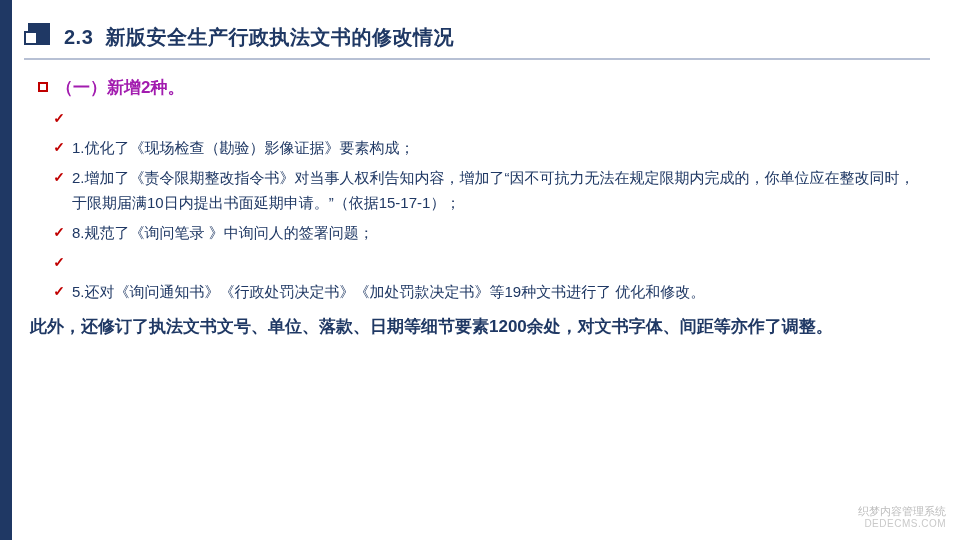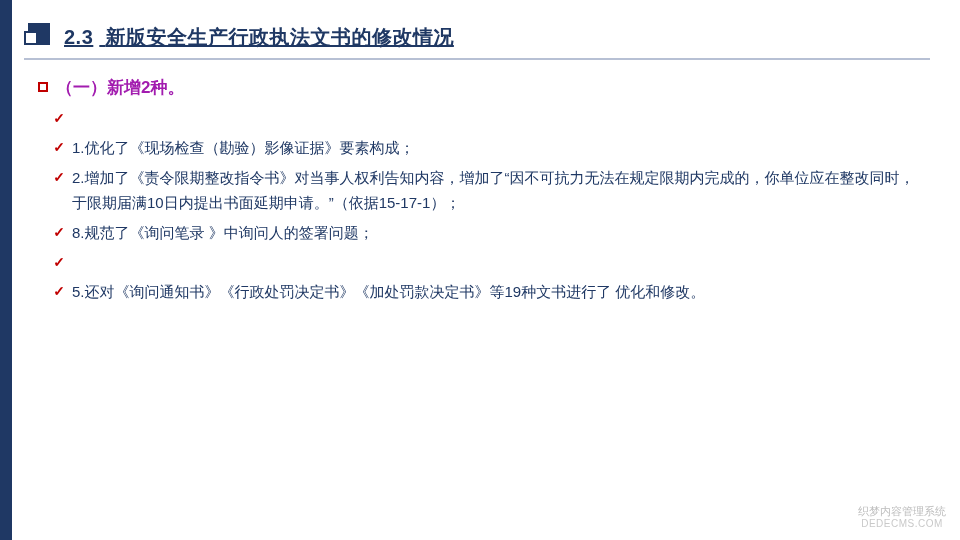--- a/index.html
+++ b/index.html
@@ -62,21 +62,20 @@
     height: 14px;
     background: #ffffff;
     border: 2px solid #1f3864;
   }
   .title-text {
     font-size: 20px;
     font-weight: bold;
     color: #1f3864;
     letter-spacing: 0.5px;
     white-space: nowrap;
-    text-decoration: underline;
   }
   .title-num {
     margin-right: 6px;
   }
   .title-rule {
     position: absolute;
     left: 24px;
     top: 58px;
     width: 906px;
     height: 2px;
@@ -143,21 +142,21 @@
     font-weight: bold;
     color: #1f3864;
     line-height: 31px;
     width: 900px;
   }
   
   .watermark {
     position: absolute;
     right: 14px;
     bottom: 10px;
-    text-align: center;
+    text-align: right;
     color: #c9c9c9;
     user-select: none;
   }
   .wm-top {
     font-size: 11px;
     line-height: 13px;
     color: #bdbdbd;
   }
   .wm-bottom {
     font-size: 10px;
@@ -214,20 +213,21 @@
 
     <div class="line row-i">
       <div class="bullet bullet-check">✓</div>
     </div>
 
     <div class="line row-i">
       <div class="bullet bullet-check">✓</div>
       <div class="item-text">5.还对《询问通知书》《行政处罚决定书》《加处罚款决定书》等19种文书进行了 优化和修改。</div>
     </div>
 
+    <div class="summary">此外，还修订了执法文书文号、单位、落款、日期等细节要素1200余处，对文书字体、间距等亦作了调整。</div>
 
   </div>
 
   <div class="watermark">
     <div class="wm-top">织梦内容管理系统</div>
     <div class="wm-bottom">DEDECMS.COM</div>
   </div>
 
 </div>
 

